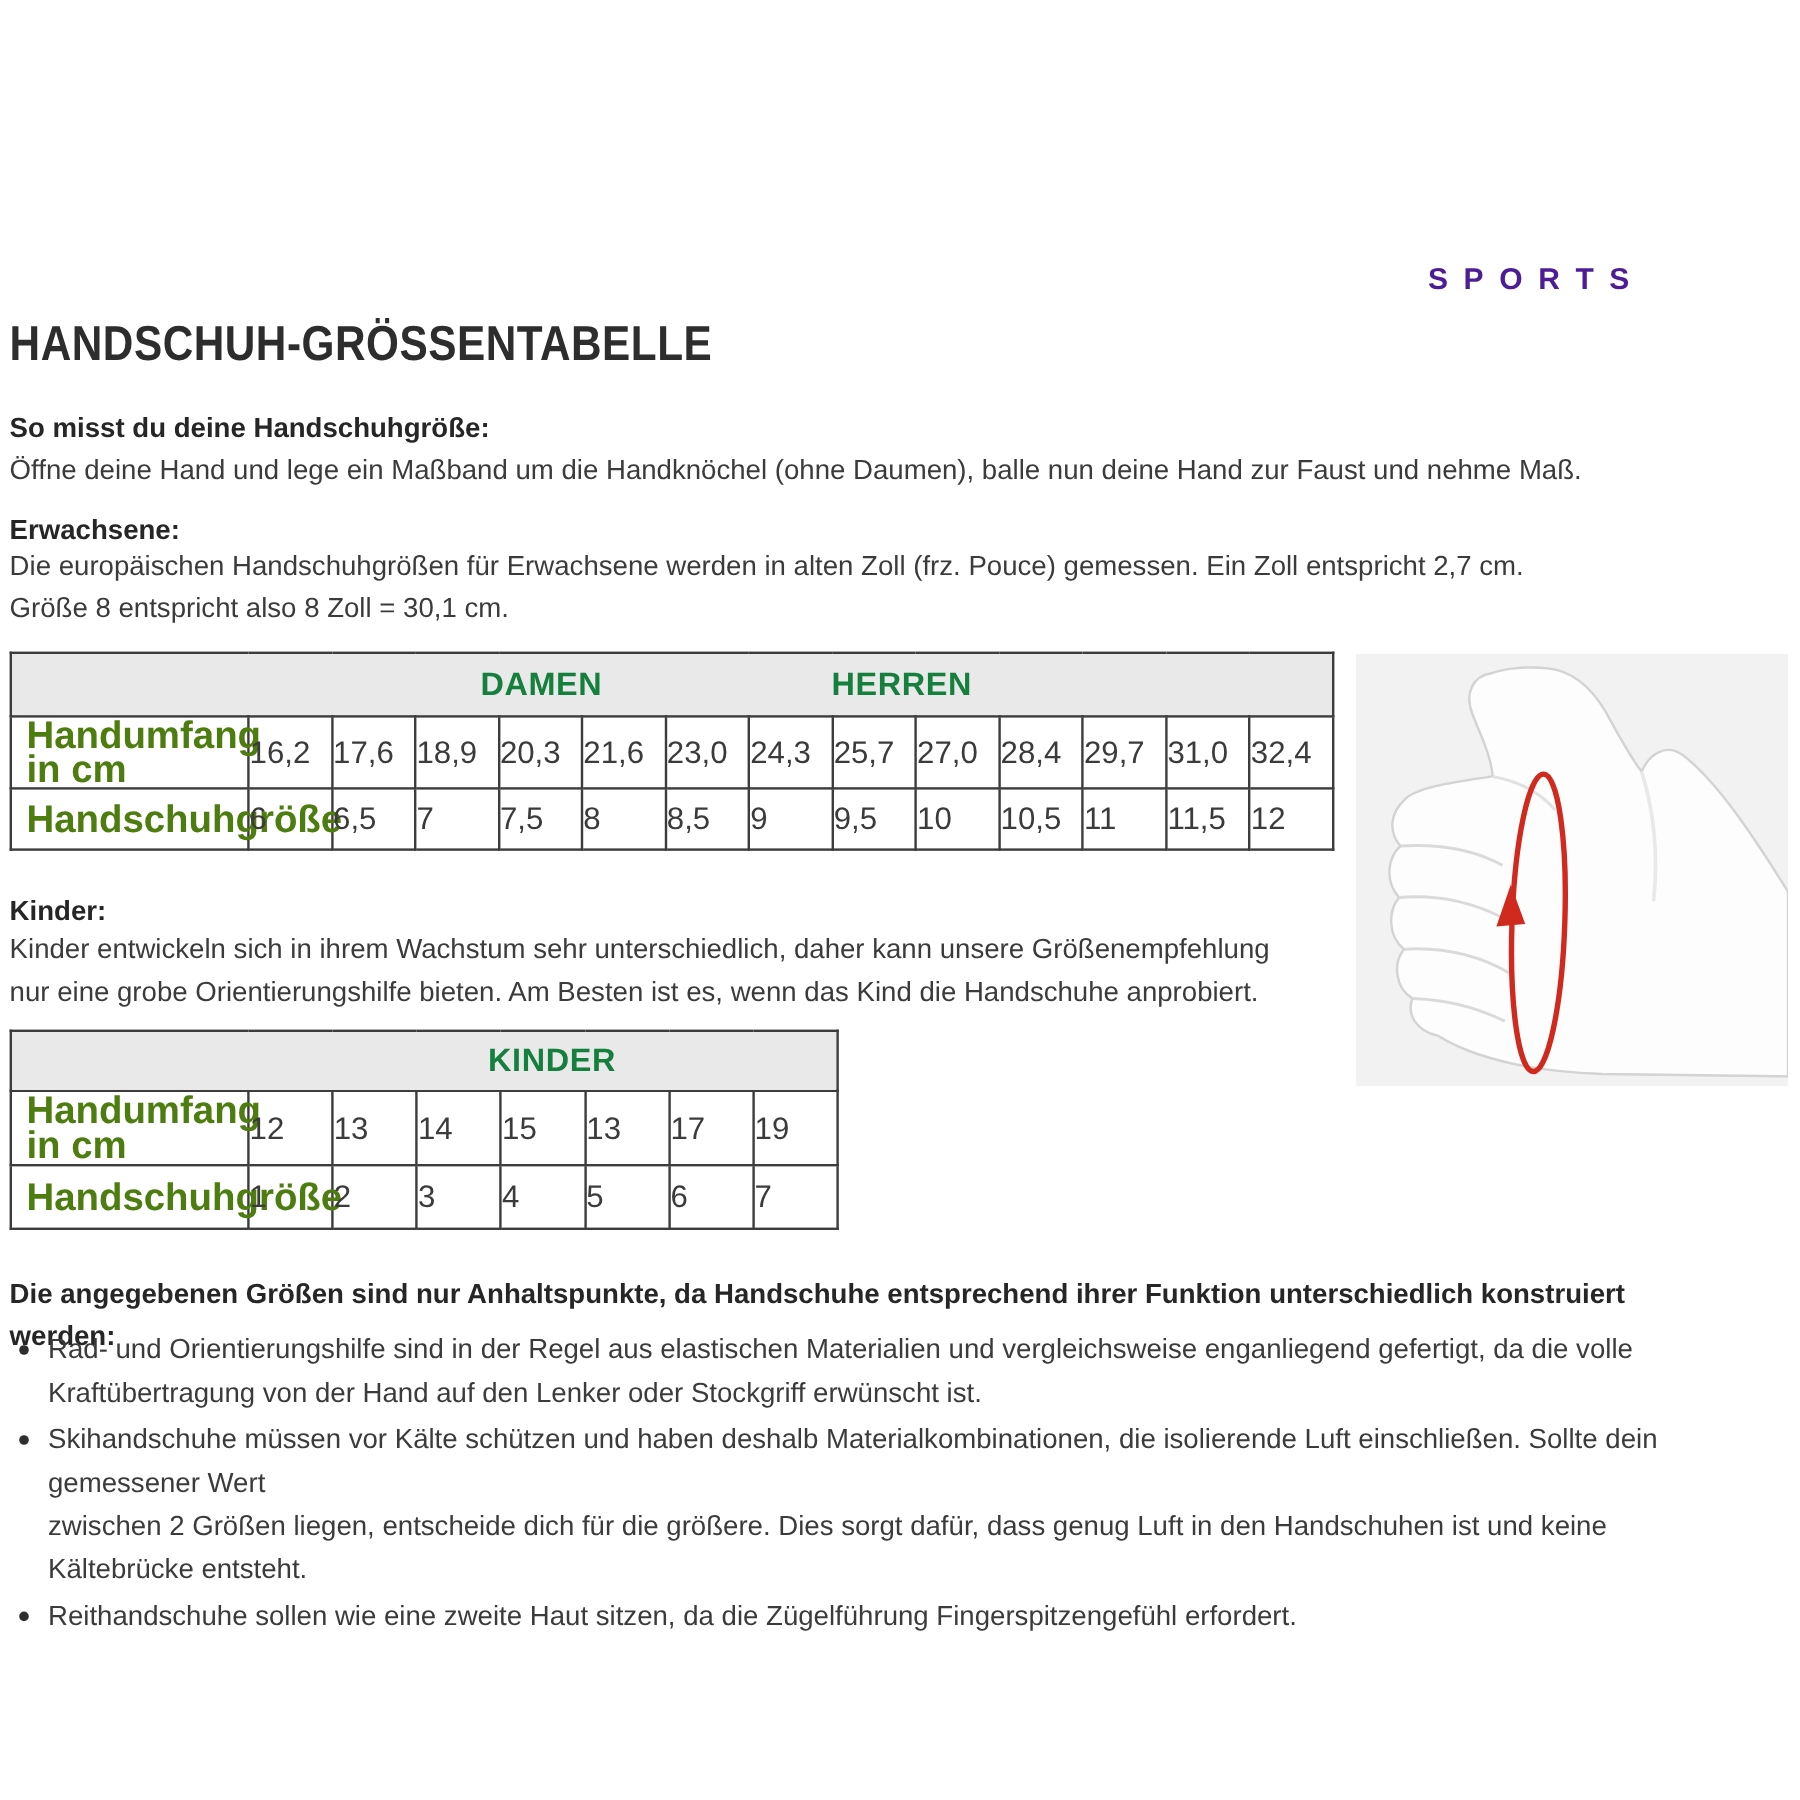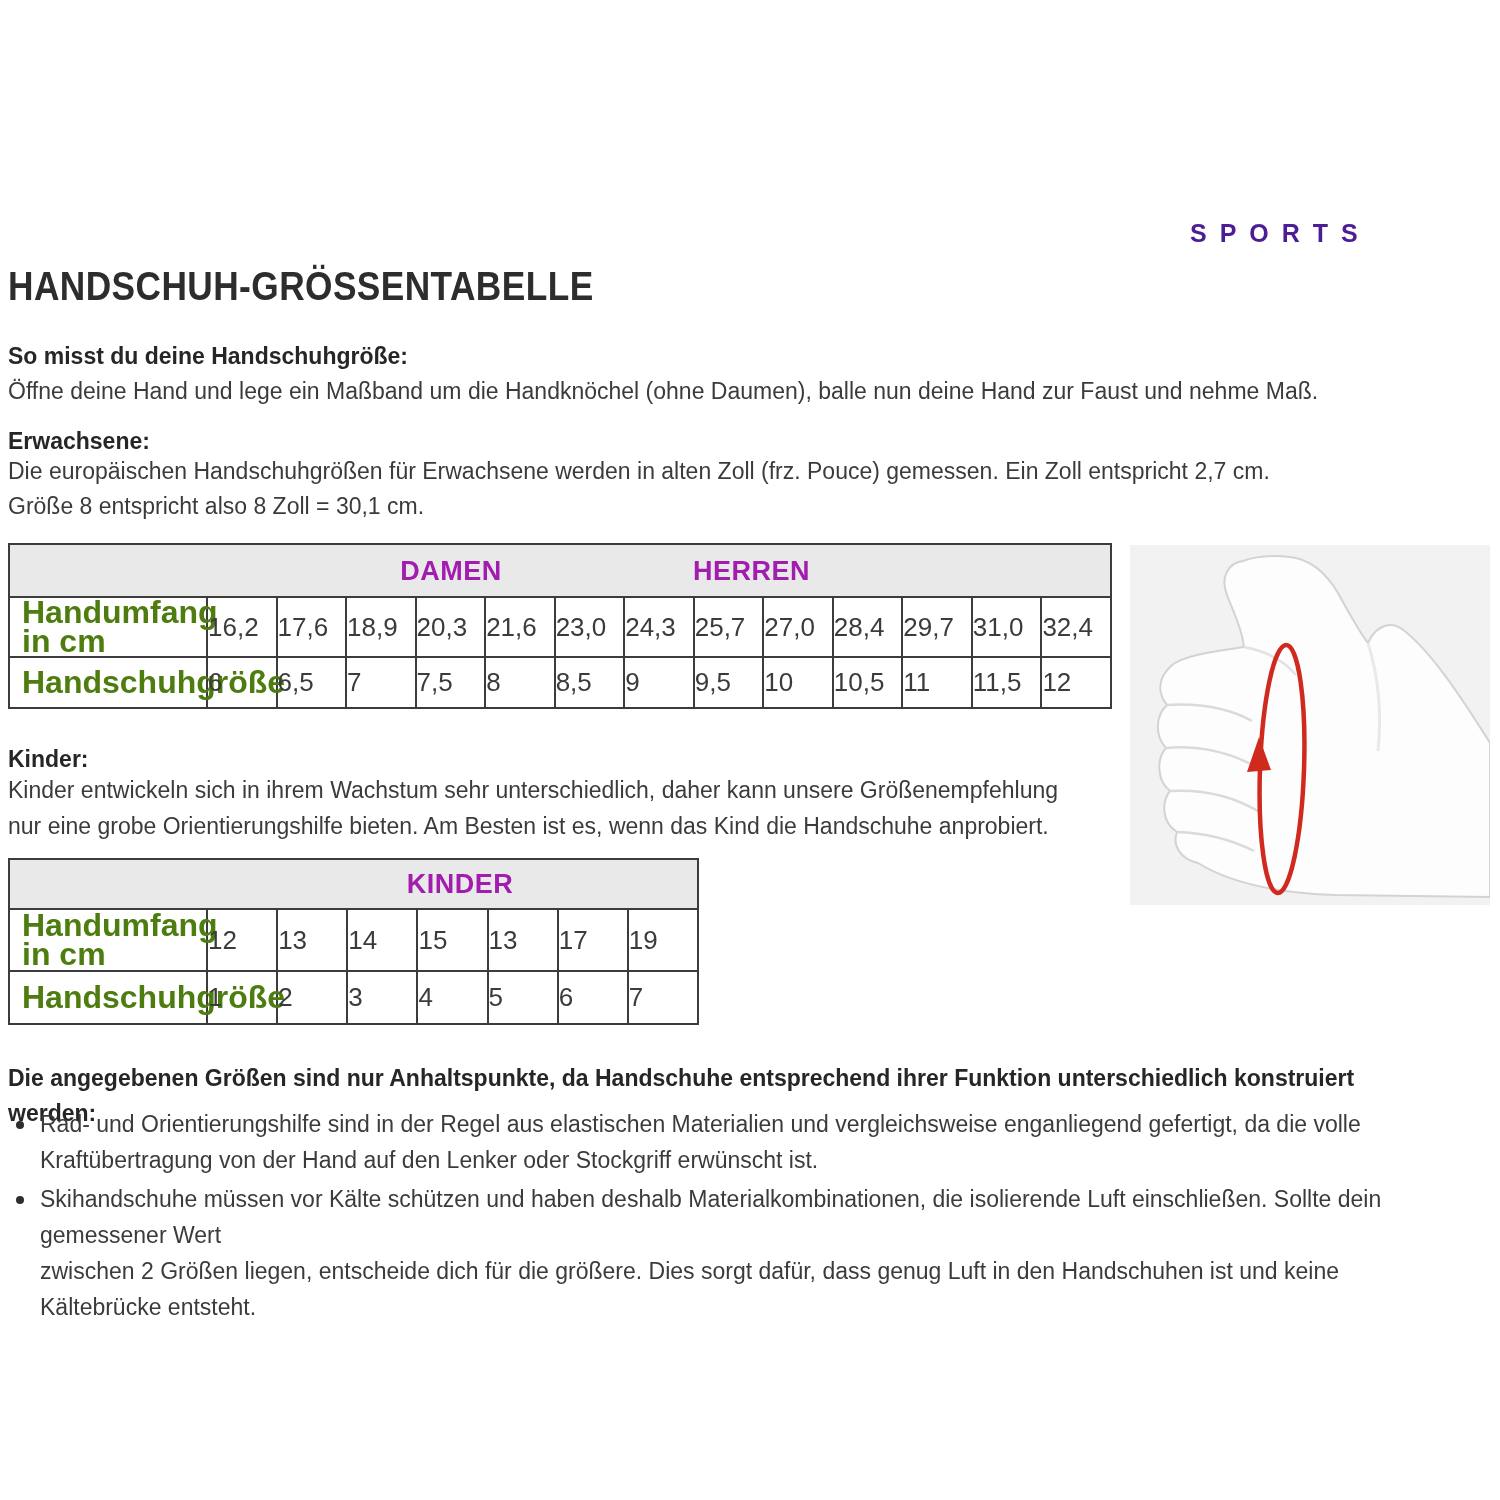--- a/index.html
+++ b/index.html
@@ -42,21 +42,21 @@
   .tbl-kids  { top:858px; width:691px; }
   col.lbl { width:198px; }
   th, td { border:2px solid #3c3c3c; vertical-align:middle; }
   td { text-align:left; font-size:26px; font-weight:normal; color:#3b3b3b; }
   .grouphead {
     background:#e9e9e9; position:relative; height:53px;
   }
   .tbl-kids .grouphead { height:50px; }
   .glabel {
     position:absolute; top:50%; transform:translate(-50%,-50%);
-    font-size:27px; font-weight:bold; color:#a21caf; letter-spacing:0.5px; white-space:nowrap;
+    font-size:27px; font-weight:bold; color:#15803d; letter-spacing:0.5px; white-space:nowrap;
   }
   .gl-damen  { left:40.1%; }
   .gl-herren { left:67.4%; }
   .gl-kinder { left:65.5%; }
   .rowlabel {
     text-align:left; padding-left:12px; font-size:32px; font-weight:bold;
     color:#4d7c0f; white-space:pre-line; line-height:29px;
   }
   .r-circ th, .r-circ td { height:60px; }
   .r-size th, .r-size td { height:51px; }
@@ -216,15 +216,16 @@
         </tr>
     </tbody>
   </table>
 
   <p class="hbold p-notes-h">Die angegebenen Größen sind nur Anhaltspunkte, da Handschuhe entsprechend ihrer Funktion unterschiedlich konstruiert werden:</p>
   <ul class="notes-list">
       <li>Rad- und Orientierungshilfe sind in der Regel aus elastischen Materialien und vergleichsweise enganliegend gefertigt, da die volle
 Kraftübertragung von der Hand auf den Lenker oder Stockgriff erwünscht ist.</li>
       <li>Skihandschuhe müssen vor Kälte schützen und haben deshalb Materialkombinationen, die isolierende Luft einschließen. Sollte dein gemessener Wert
 zwischen 2 Größen liegen, entscheide dich für die größere. Dies sorgt dafür, dass genug Luft in den Handschuhen ist und keine Kältebrücke entsteht.</li>
+      <li>Reithandschuhe sollen wie eine zweite Haut sitzen, da die Zügelführung Fingerspitzengefühl erfordert.</li>
     </ul>
 
 </div>
 
 </body></html>

